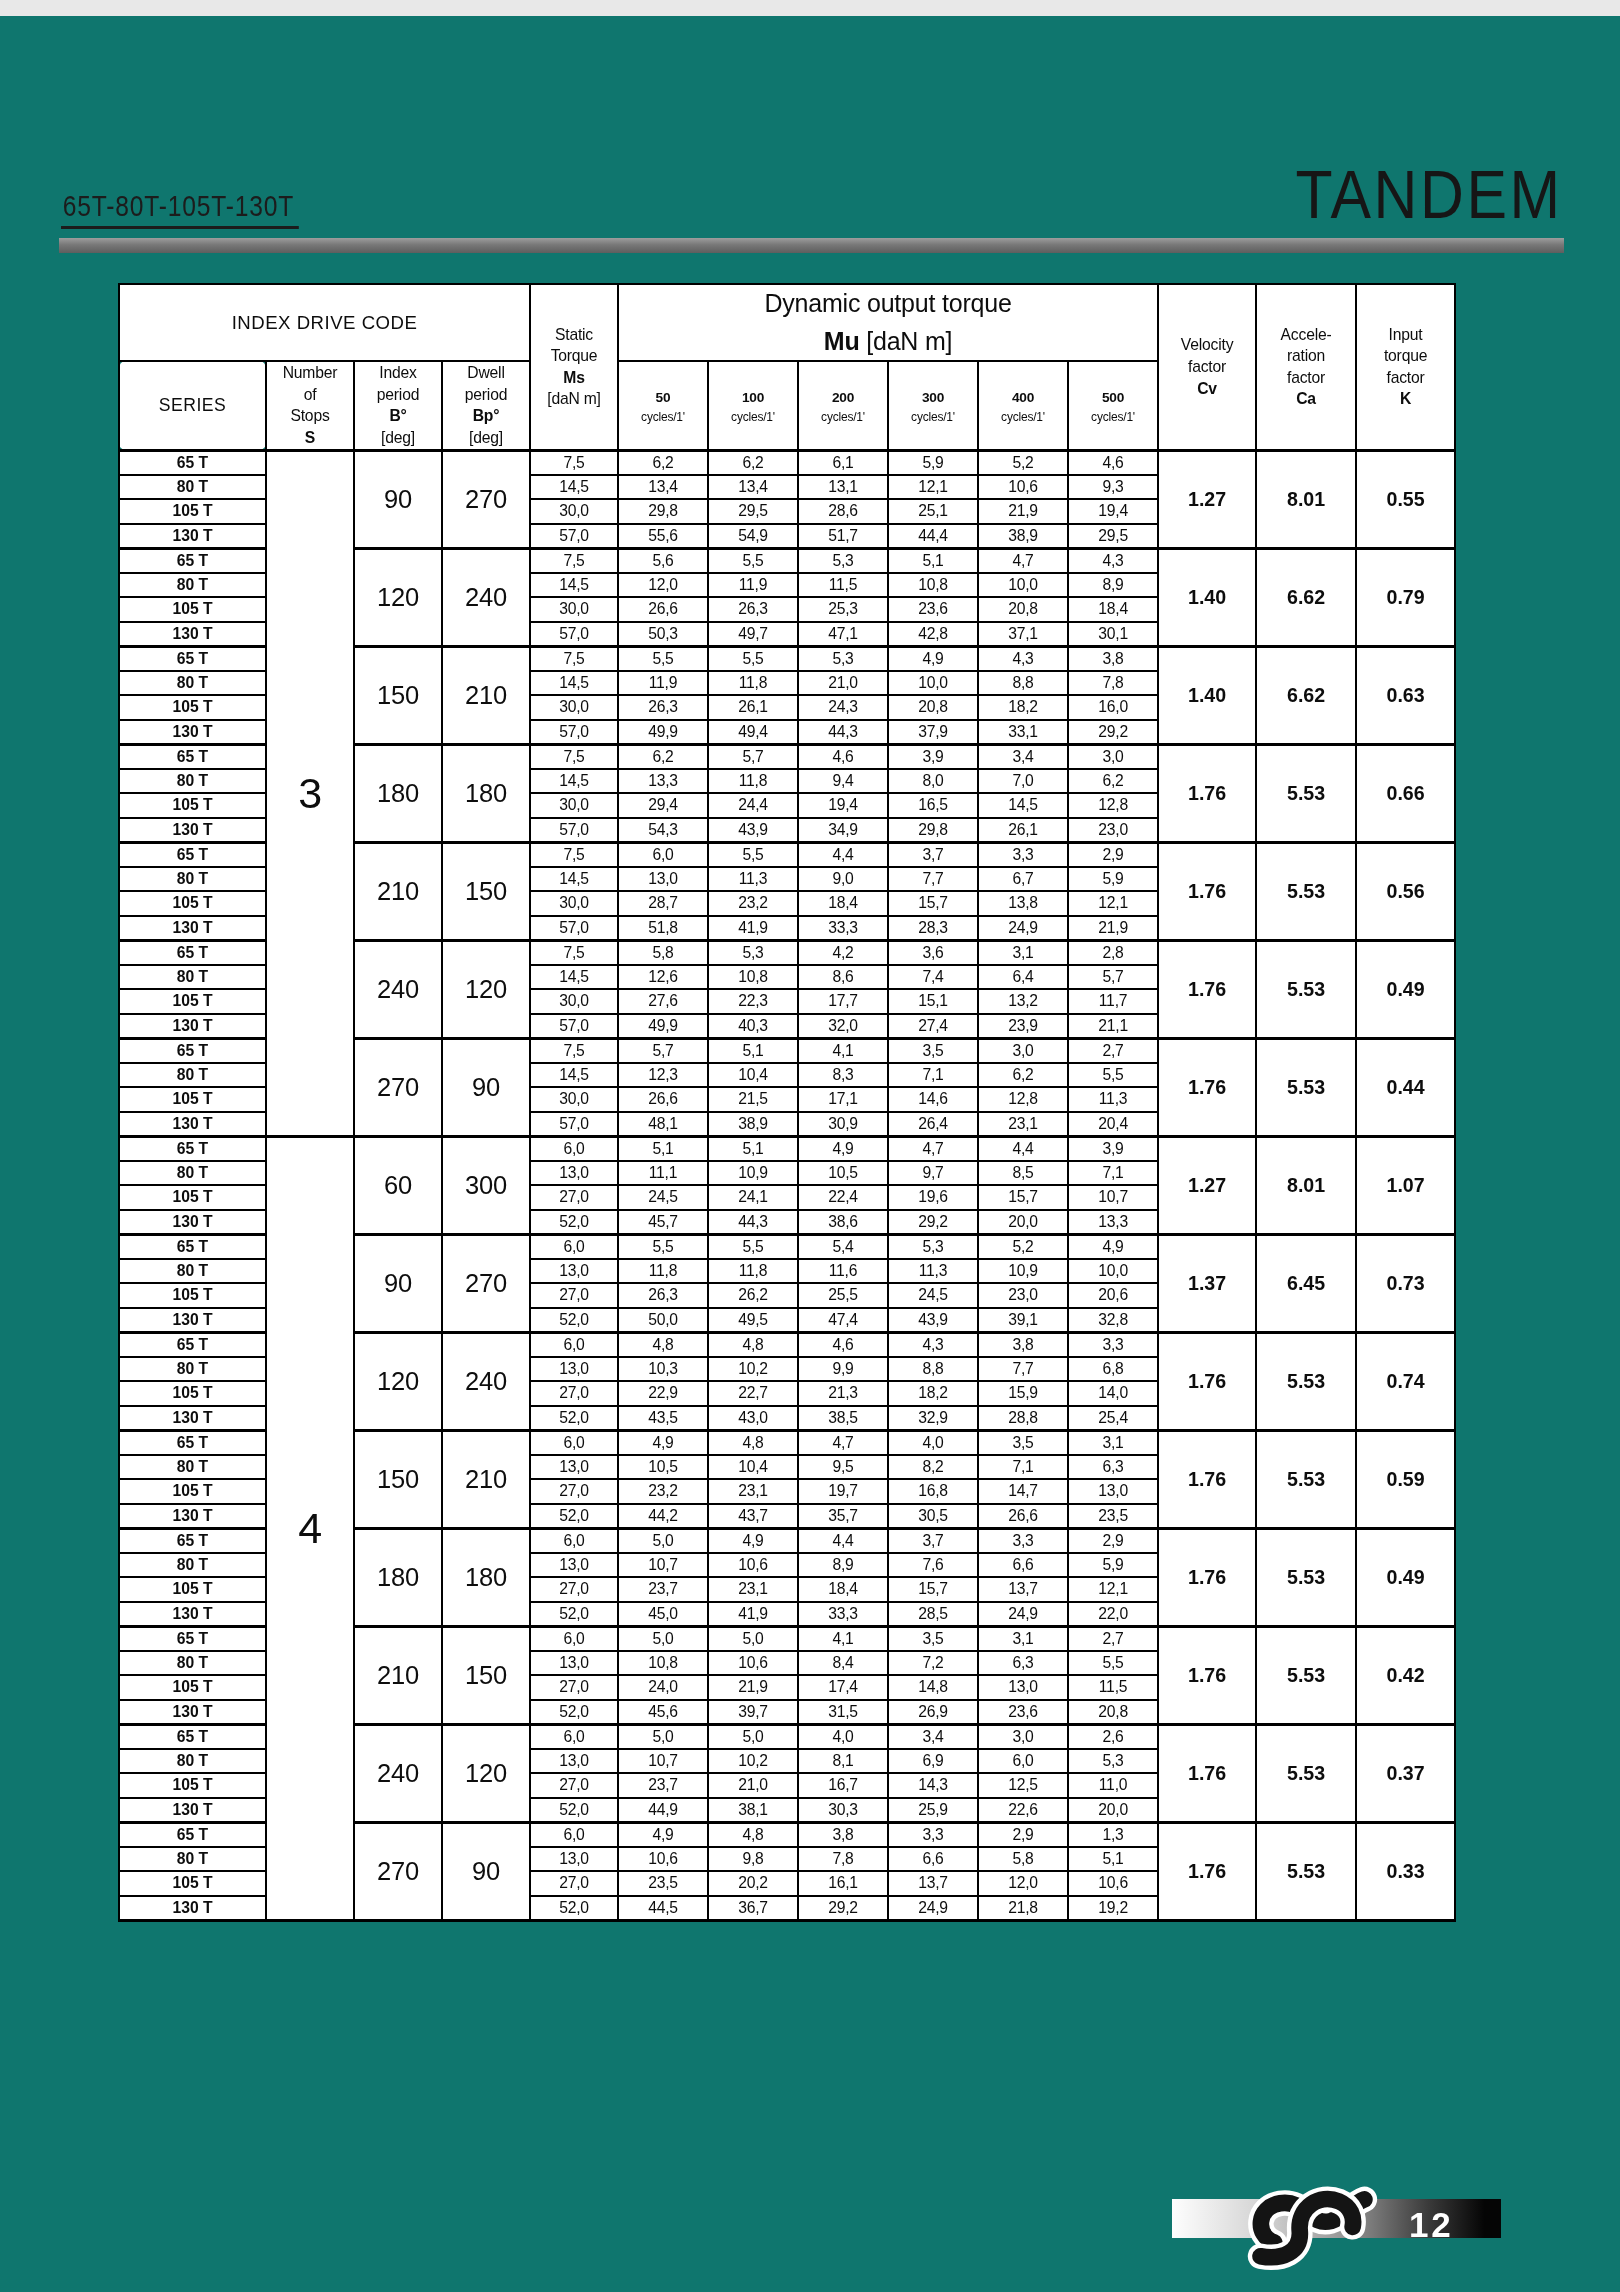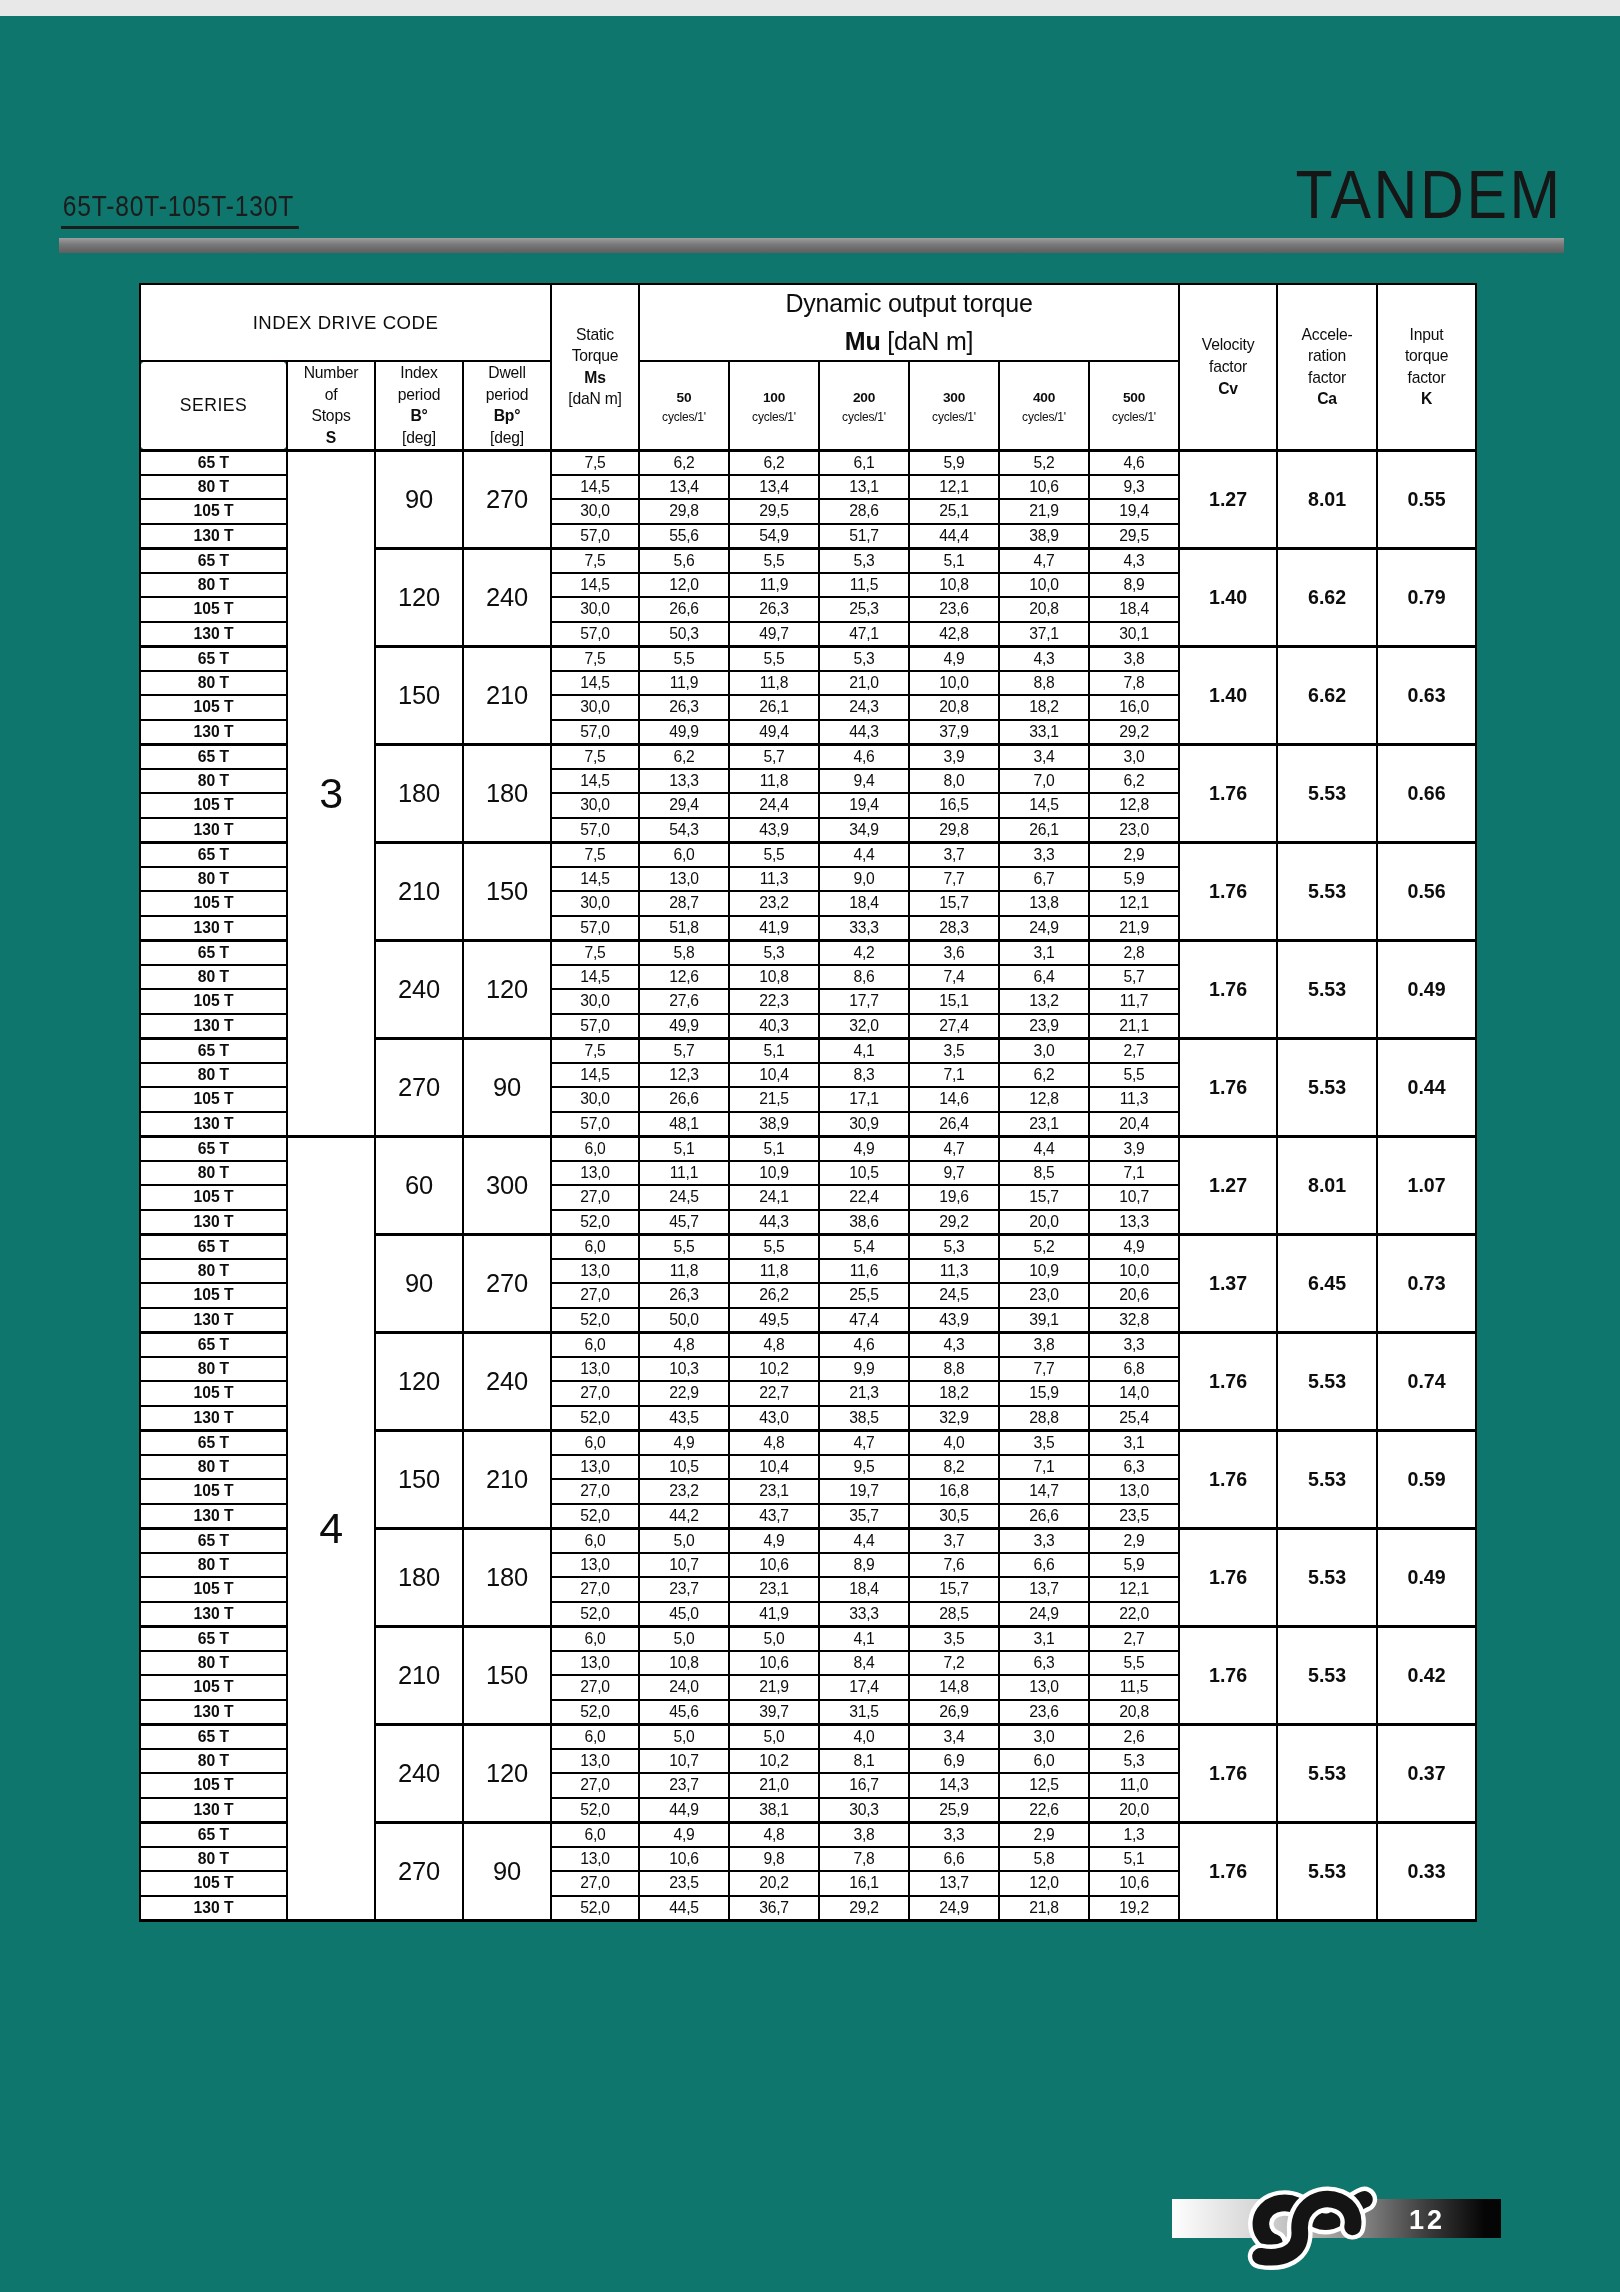--- a/index.html
+++ b/index.html
@@ -24,21 +24,21 @@
     position:absolute;right:57px;top:139px;
     font-size:69px;letter-spacing:2.9px;font-weight:400;
     transform:scaleX(0.88);transform-origin:right bottom;
     white-space:nowrap;color:#161616;
   }
   .title-rule{
     position:absolute;left:59px;top:222px;width:1505px;height:14.7px;
     background:linear-gradient(180deg,#9d9d9d 0%,#787878 45%,#5e5e5e 100%);
   }
   
-  .table-wrap{position:absolute;left:139px;top:267px;}
+  .table-wrap{position:absolute;left:118px;top:267px;}
   table.spec{
     border-collapse:collapse;table-layout:fixed;width:1338px;
     border:2.9px solid #000;
     letter-spacing:-0.2px;
   }
   table.spec th,table.spec td{
     border:2px solid #000;
     padding:0;text-align:center;vertical-align:middle;
     overflow:hidden;background:#fff;color:#0d0d0d;
   }
@@ -59,21 +59,21 @@
   td.period-cell{font-size:25.5px;font-weight:400;}
   td.value-cell{font-size:15.7px;font-weight:400;}
   td.factor-cell{font-size:19.6px;font-weight:700;letter-spacing:0;}
   
   .footer-bar{
     position:absolute;left:1172px;top:2183px;width:329px;height:39px;
     background:linear-gradient(90deg,#fefefe 0%,#cfcfcf 30%,#8f8f8f 55%,#3a3a3a 78%,#050505 95%);
   }
   .page-num{
     position:absolute;left:1409px;top:2189px;
-    color:#fff;font-size:27px;font-weight:700;letter-spacing:2.9px;
+    color:#fff;font-size:35px;font-weight:700;letter-spacing:2.9px;
   }
   .logo-knot{position:absolute;left:1237px;top:2150px;width:147px;height:106px;}
 </style>
 </head>
 <body>
 
 <div class="page">
 
   <div class="title-models">65T-80T-105T-130T</div>
   <div class="title-brand">TANDEM</div>

